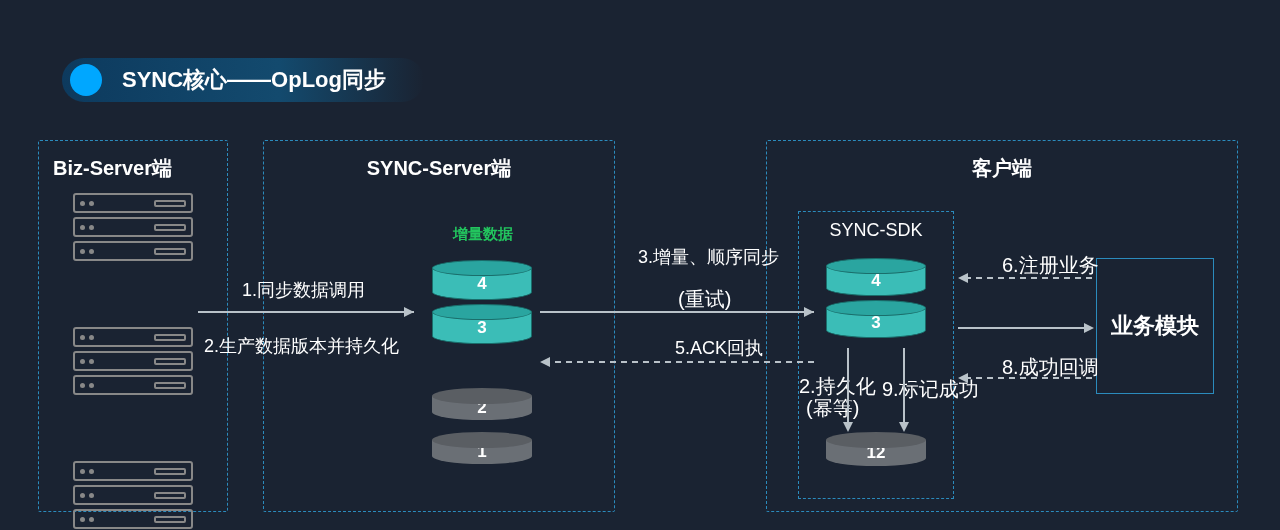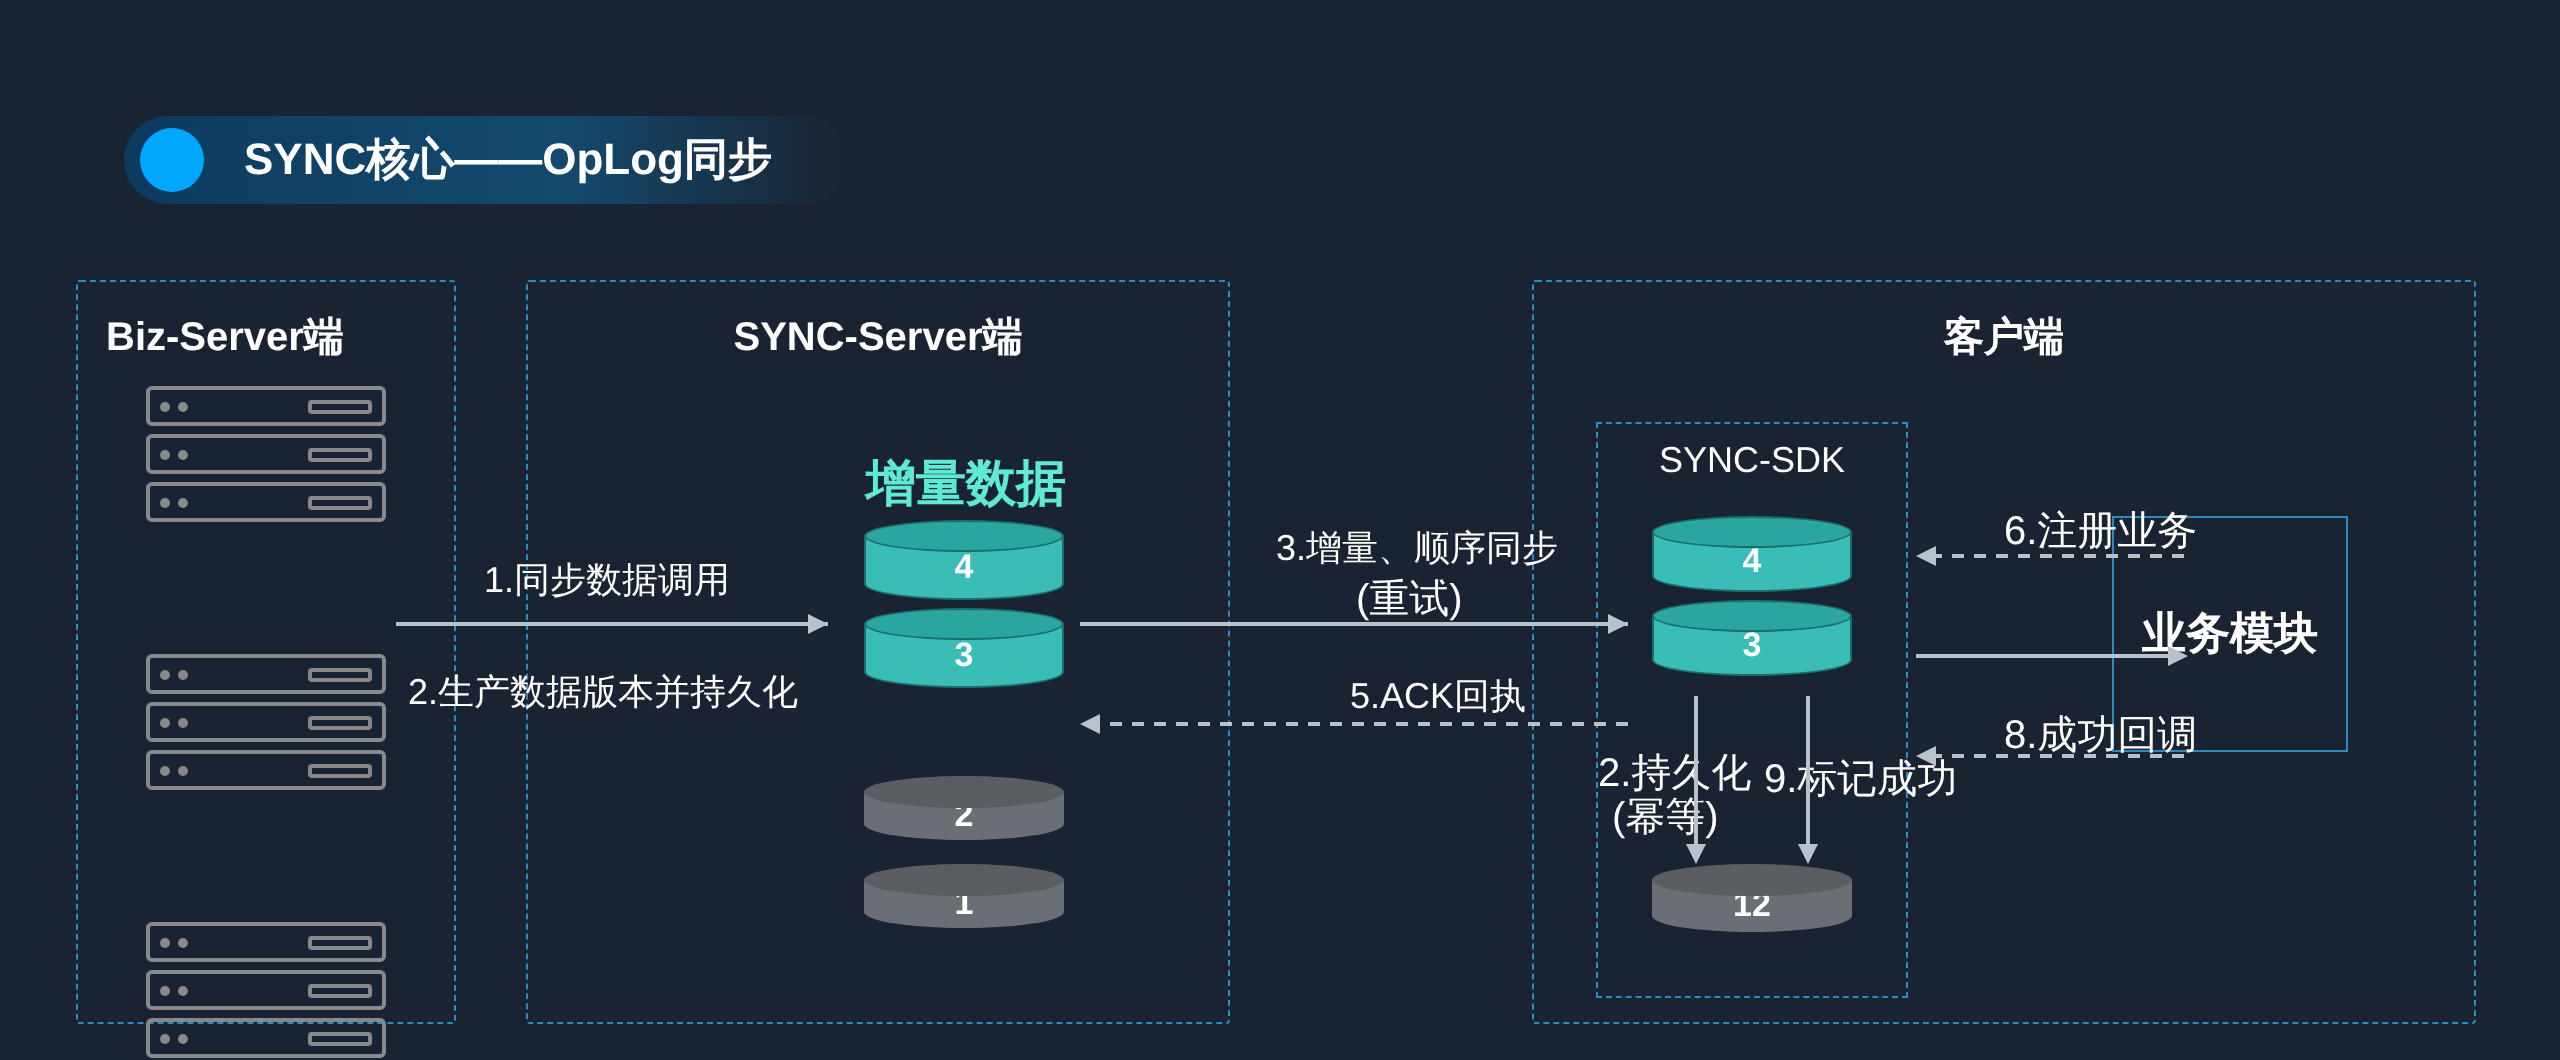--- a/index.html
+++ b/index.html
@@ -22,21 +22,21 @@
   .server-icon .led{width:5px;height:5px;border-radius:50%;background:#888}
   .server-icon .slot{margin-left:auto;width:32px;height:7px;border:2px solid #888;border-radius:2px}
   
   .cyl{position:relative;width:100px}
   .cyl .top{width:100%;height:16px;border-radius:50%/50%;position:relative;z-index:2}
   .cyl .body{width:100%;margin-top:-8px;border-bottom-left-radius:50px 8px;border-bottom-right-radius:50px 8px;position:relative;z-index:1;display:flex;align-items:center;justify-content:center;font-weight:700;color:#fff;font-size:17px}
   .cyl.teal .top{background:#2aa5a0;border:1px solid #1a6e6b}
   .cyl.teal .body{background:#3bbdb7;border:1px solid #1a6e6b;border-top:none}
   .cyl.gray .top{background:#5a5e63}
   .cyl.gray .body{background:#6a6f75}
-  .inc-label{position:absolute;text-align:center;font-size:25px;font-weight:700;color:#5eead4}
+  .inc-label{position:absolute;text-align:center;font-size:15px;font-weight:700;color:#22c55e}
   .sdk-box{position:absolute;border:1px dashed #2b8bbd}
   .sdk-title{text-align:center;font-size:18px;font-weight:400;margin-top:8px}
   .biz-module{position:absolute;border:1px solid #2b8bbd;display:flex;align-items:center;justify-content:center;font-size:22px;font-weight:700}
   .label{position:absolute;font-size:18px;color:#fff;font-weight:500;white-space:nowrap}
   .small{font-size:20px}
   svg.arrows{position:absolute;left:0;top:0;width:1280px;height:530px;pointer-events:none}
   svg .solid{stroke:#b9c2c9;stroke-width:2;fill:none}
   svg .dash{stroke:#b9c2c9;stroke-width:2;fill:none;stroke-dasharray:6 5}
   svg .head{fill:#b9c2c9}
 </style>
@@ -142,27 +142,27 @@
   </div>
   <div class="cyl teal" style="position:absolute;left:826px;top:300px">
     <div class="top"></div>
       <div class="body" style="height:30px">3</div>
   </div>
   <div class="cyl gray" style="position:absolute;left:826px;top:432px">
     <div class="top"></div>
       <div class="body" style="height:26px">12</div>
   </div>
 
-  <div class="biz-module" style="left:1056px;top:258px;width:118px;height:118px">
+  <div class="biz-module" style="left:1096px;top:258px;width:118px;height:136px">
     <span>业务模块</span>
   </div>
 
   <div class="label" style="left:242px;top:278px">1.同步数据调用</div>
   <div class="label" style="left:204px;top:334px">2.生产数据版本并持久化</div>
-  <div class="label" style="left:638px;top:262px">3.增量、顺序同步</div>
+  <div class="label" style="left:638px;top:245px">3.增量、顺序同步</div>
   <div class="label small" style="left:678px;top:286px">(重试)</div>
   <div class="label small" style="left:799px;top:373px">2.持久化</div>
   <div class="label small" style="left:806px;top:395px">(幂等)</div>
   <div class="label" style="left:675px;top:336px">5.ACK回执</div>
   <div class="label small" style="left:1002px;top:252px">6.注册业务</div>
   <div class="label small" style="left:1002px;top:354px">8.成功回调</div>
   <div class="label small" style="left:882px;top:376px">9.标记成功</div>
 
   <svg class="arrows">
 

